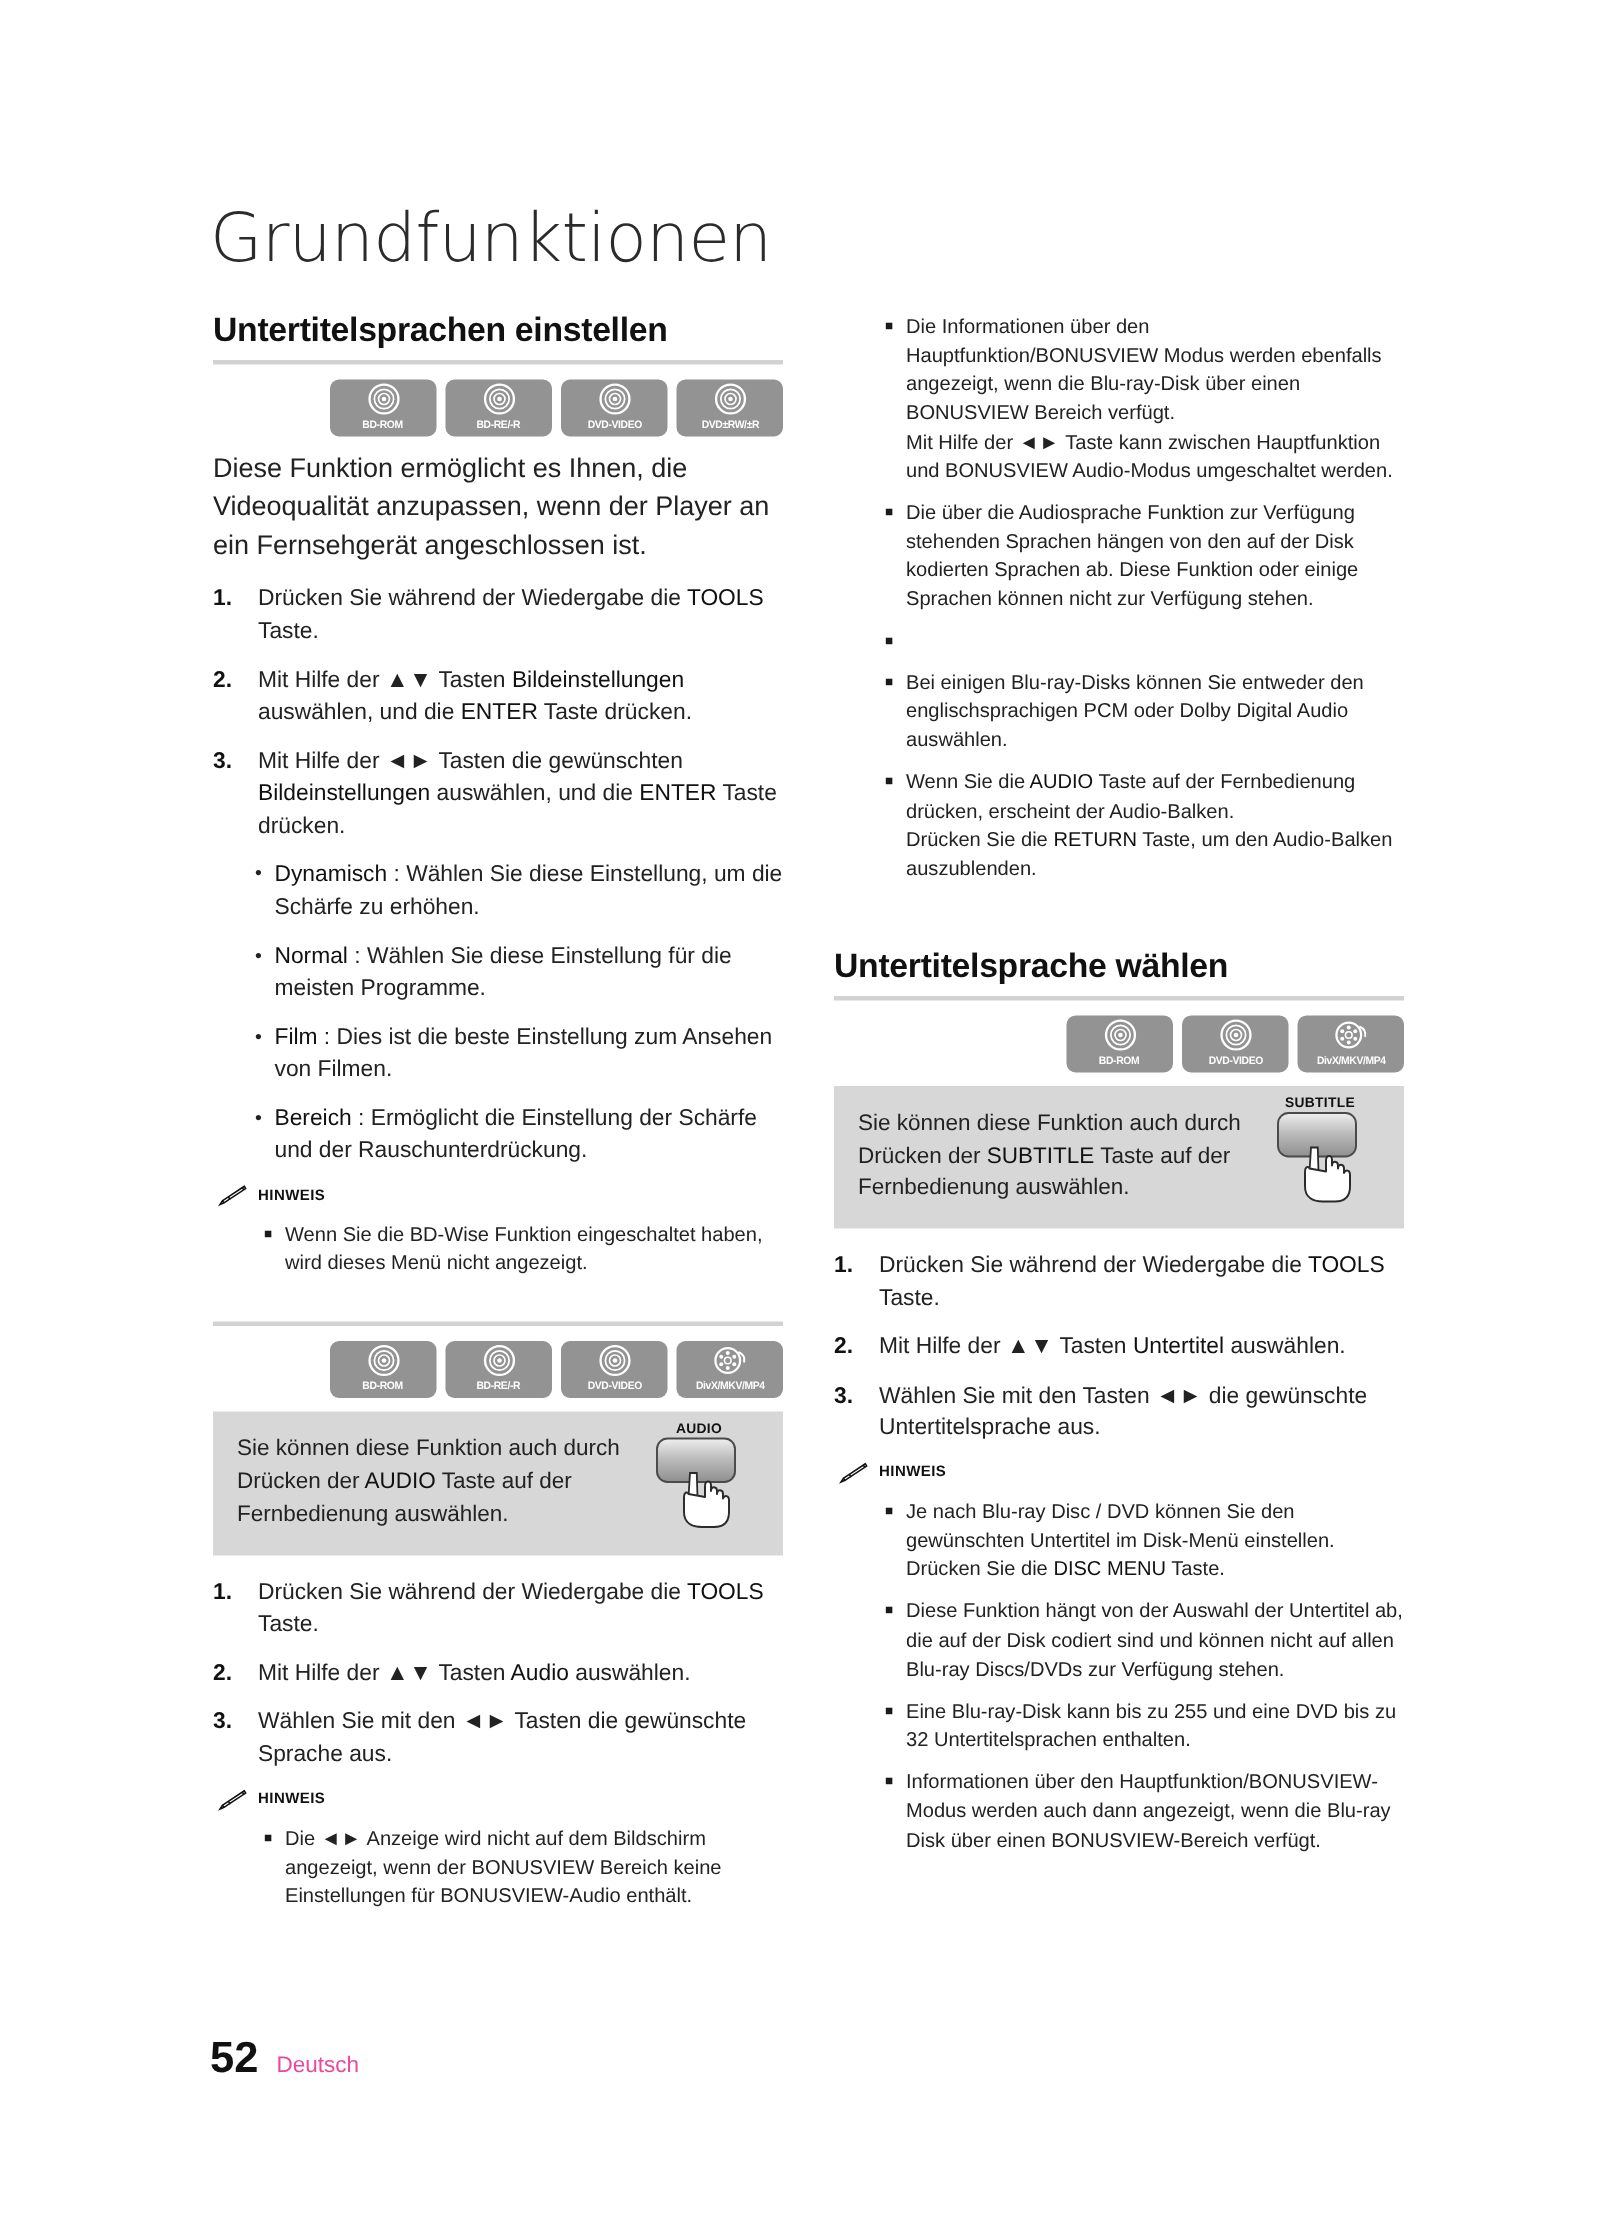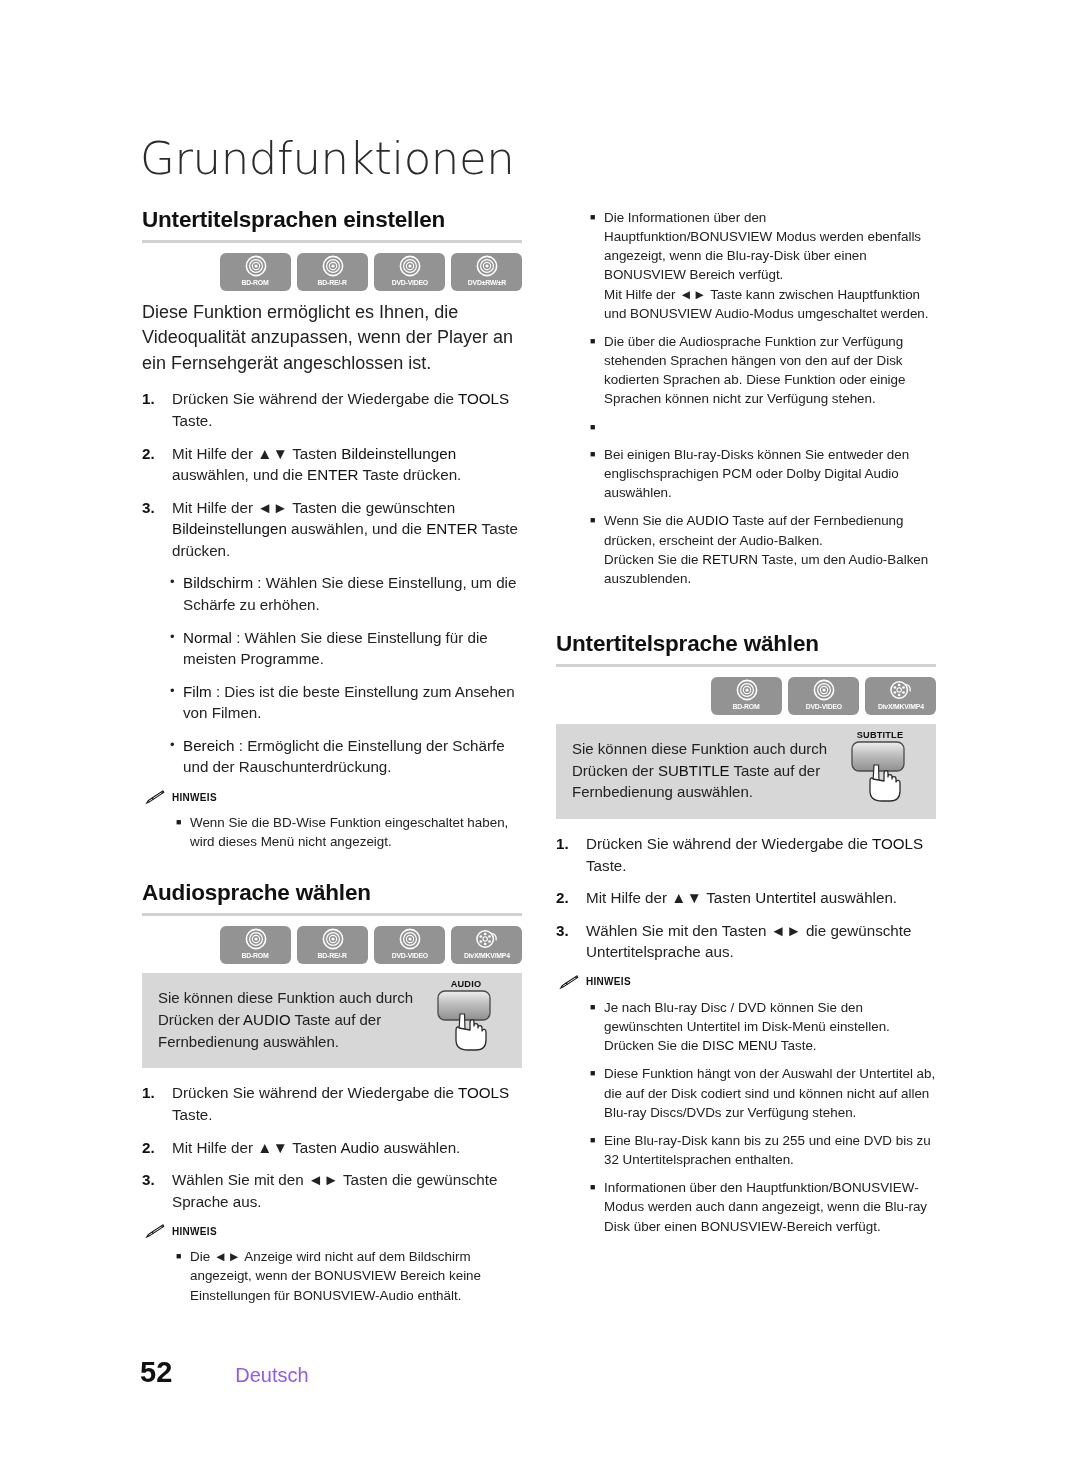--- a/index.html
+++ b/index.html
@@ -196,31 +196,30 @@
   b, strong { font-weight: normal; color: #111; text-align: right; }
   .arrows { letter-spacing: 0.5px; }
 
   
   .footer {
     position: absolute;
     left: 140px;
     bottom: 88px;
     display: flex;
     align-items: baseline;
-    gap: 24px;
+    gap: 12px;
   }
   .footer .pnum {
     font-size: 29px;
     font-weight: bold;
     color: #111;
   }
   .footer .lang {
-    font-size: 20px;
-    color: #8b5cf6;
-    margin-left: 39px;
+    font-size: 15px;
+    color: #ec4899;
   }
 </style>
 </head>
 <body>
 
 <div class="page">
 
   <div class="doc-title">Grundfunktionen</div>
 
   <div class="col col-left">
@@ -289,21 +288,21 @@
         </div>
         <div class="step">
           <span class="step-num">3.</span>
           <span class="step-txt">Mit Hilfe der <span class="arrows">◄►</span> Tasten die gewünschten <b>Bildeinstellungen</b> auswählen, und die <b>ENTER</b> Taste drücken.</span>
         </div>
       </div>
 
       <div class="dotlist">
         <div class="dotitem">
           <span class="dot">•</span>
-          <span class="dtxt"><b>Bildschirm</b> : Wählen Sie diese Einstellung, um die Schärfe zu erhöhen.</span>
+          <span class="dtxt"><b>Dynamisch</b> : Wählen Sie diese Einstellung, um die Schärfe zu erhöhen.</span>
         </div>
         <div class="dotitem">
           <span class="dot">•</span>
           <span class="dtxt"><b>Normal</b> : Wählen Sie diese Einstellung für die meisten Programme.</span>
         </div>
         <div class="dotitem">
           <span class="dot">•</span>
           <span class="dtxt"><b>Film</b> : Dies ist die beste Einstellung zum Ansehen von Filmen.</span>
         </div>
         <div class="dotitem">
@@ -327,21 +326,20 @@
       </div>
       <div class="sqlist">
         <div class="sqitem">
           <span class="sq">■</span>
           <span class="stxt">Wenn Sie die BD-Wise Funktion eingeschaltet haben, wird dieses Menü nicht angezeigt.</span>
         </div>
       </div>
     </div>
 
     <div style="margin-top:30px;">
-      <div class="sec-head">Audiosprache wählen</div>
       <div class="sec-rule"></div>
 
       <div class="badges">
         <div class="badge">
           <span class="glyph">
             <svg width="22" height="22" viewBox="0 0 24 24">
                 <circle cx="12" cy="12" r="10.5" fill="none" stroke="#fff" stroke-width="1.7"></circle>
                 <circle cx="12" cy="12" r="7" fill="none" stroke="#fff" stroke-width="1.3"></circle>
                 <circle cx="12" cy="12" r="4" fill="none" stroke="#fff" stroke-width="1.2"></circle>
                 <circle cx="12" cy="12" r="1.7" fill="#fff"></circle>

